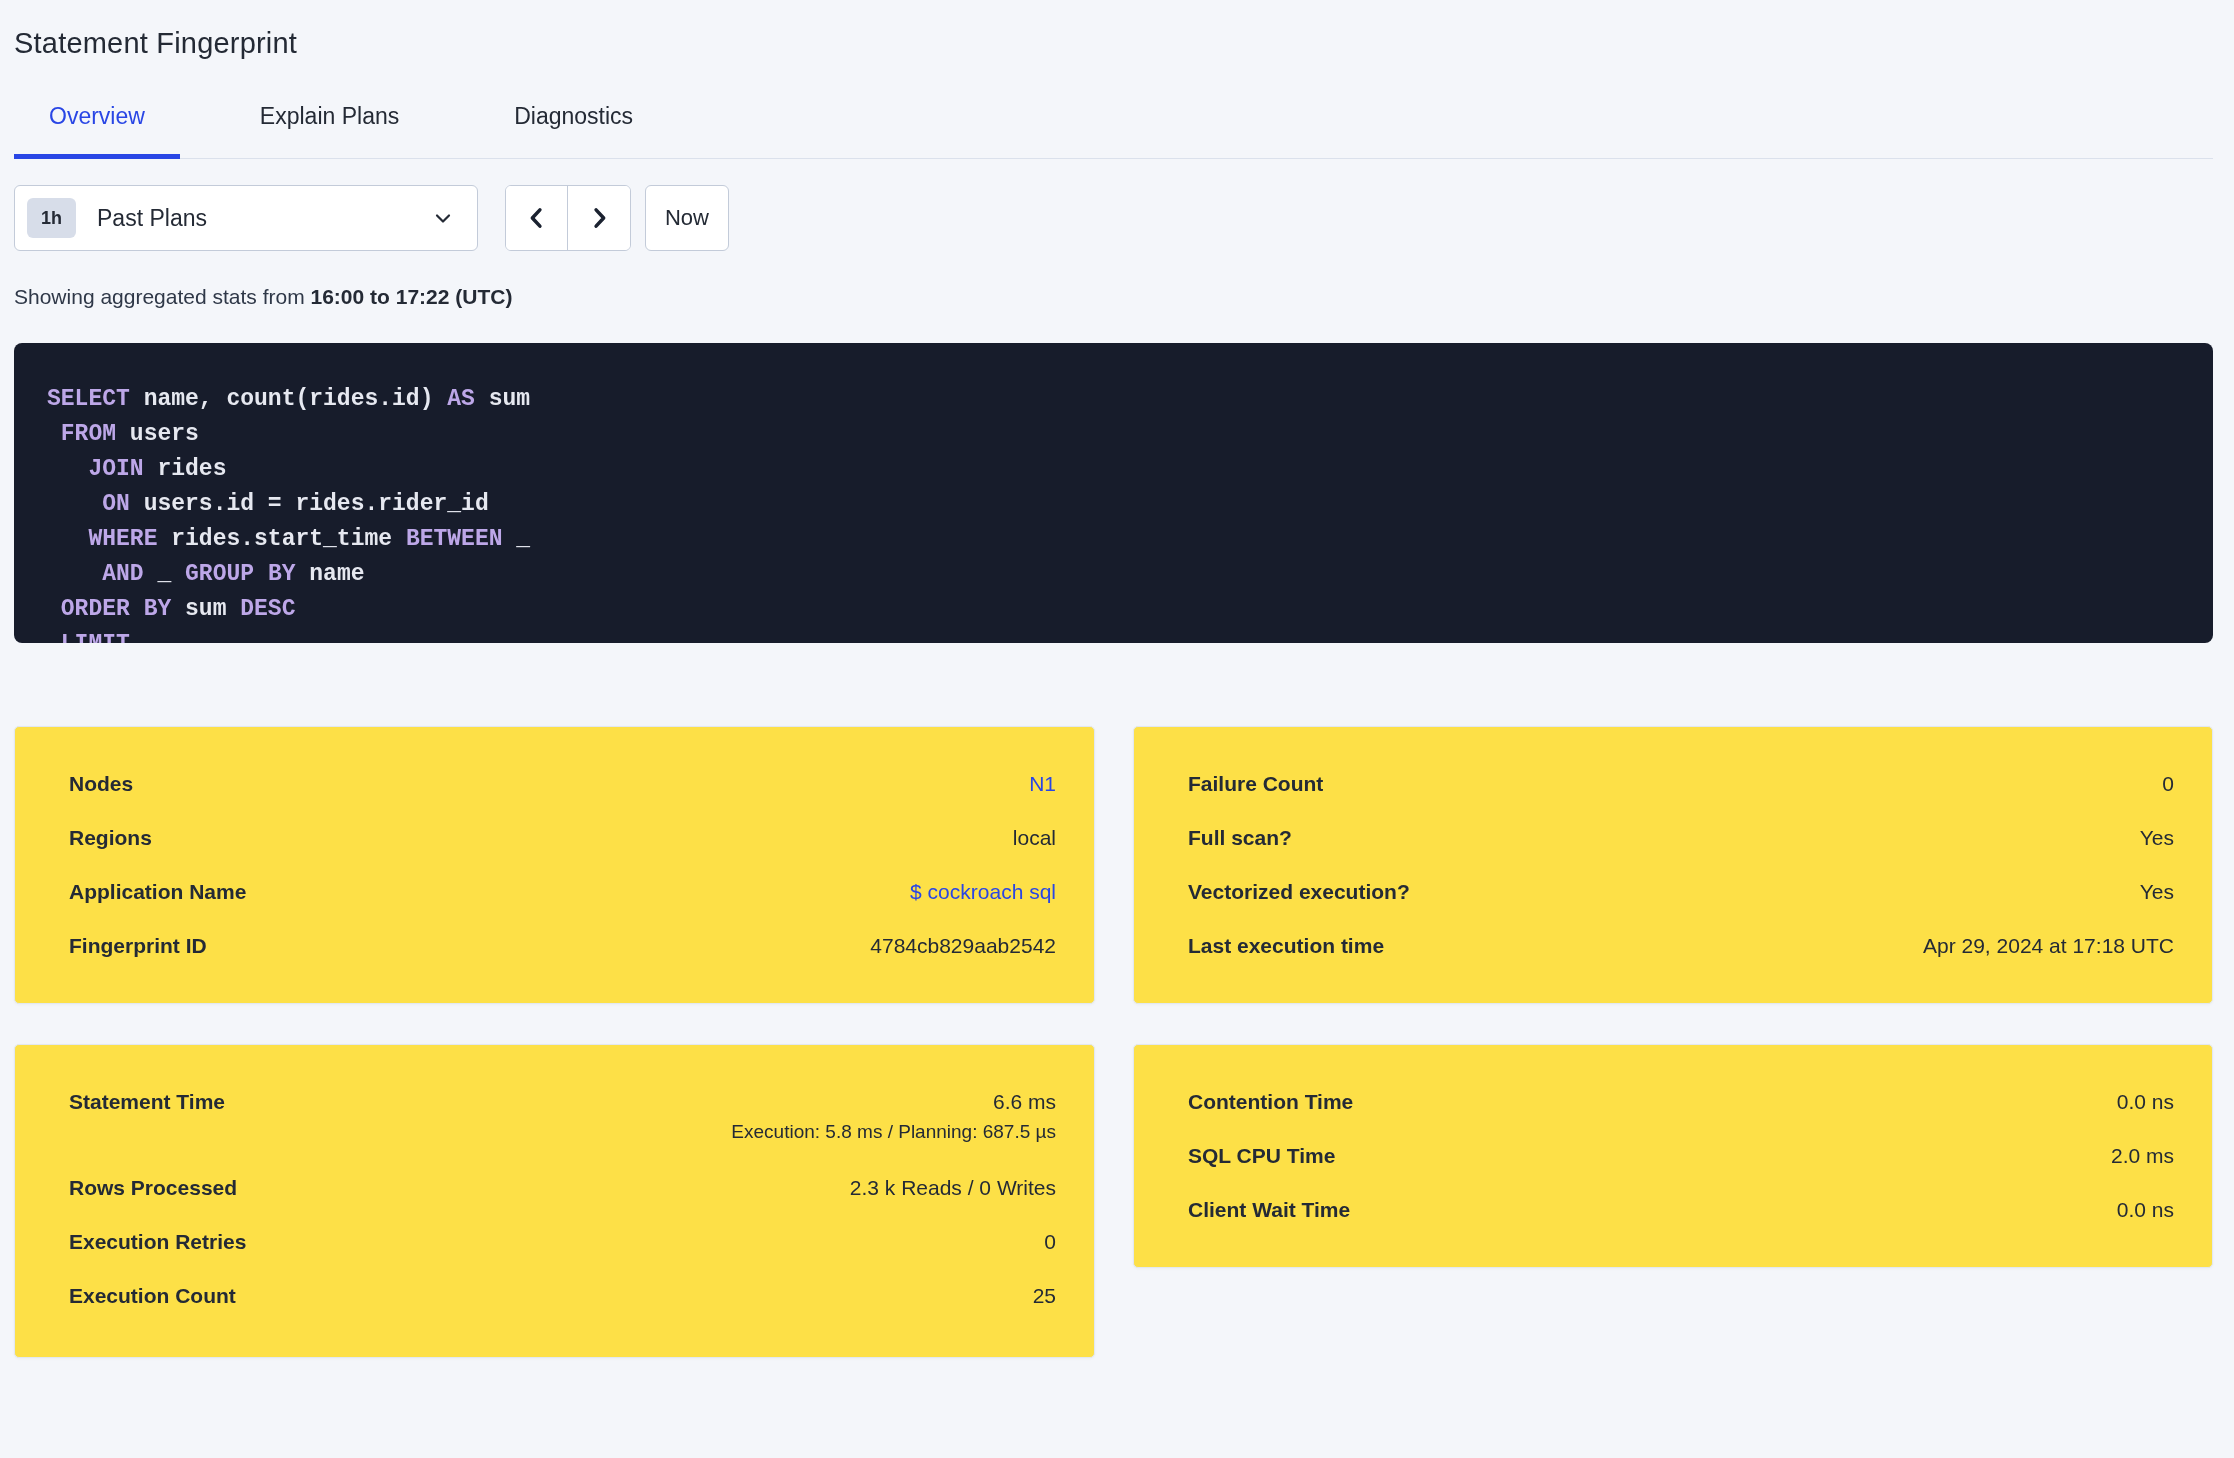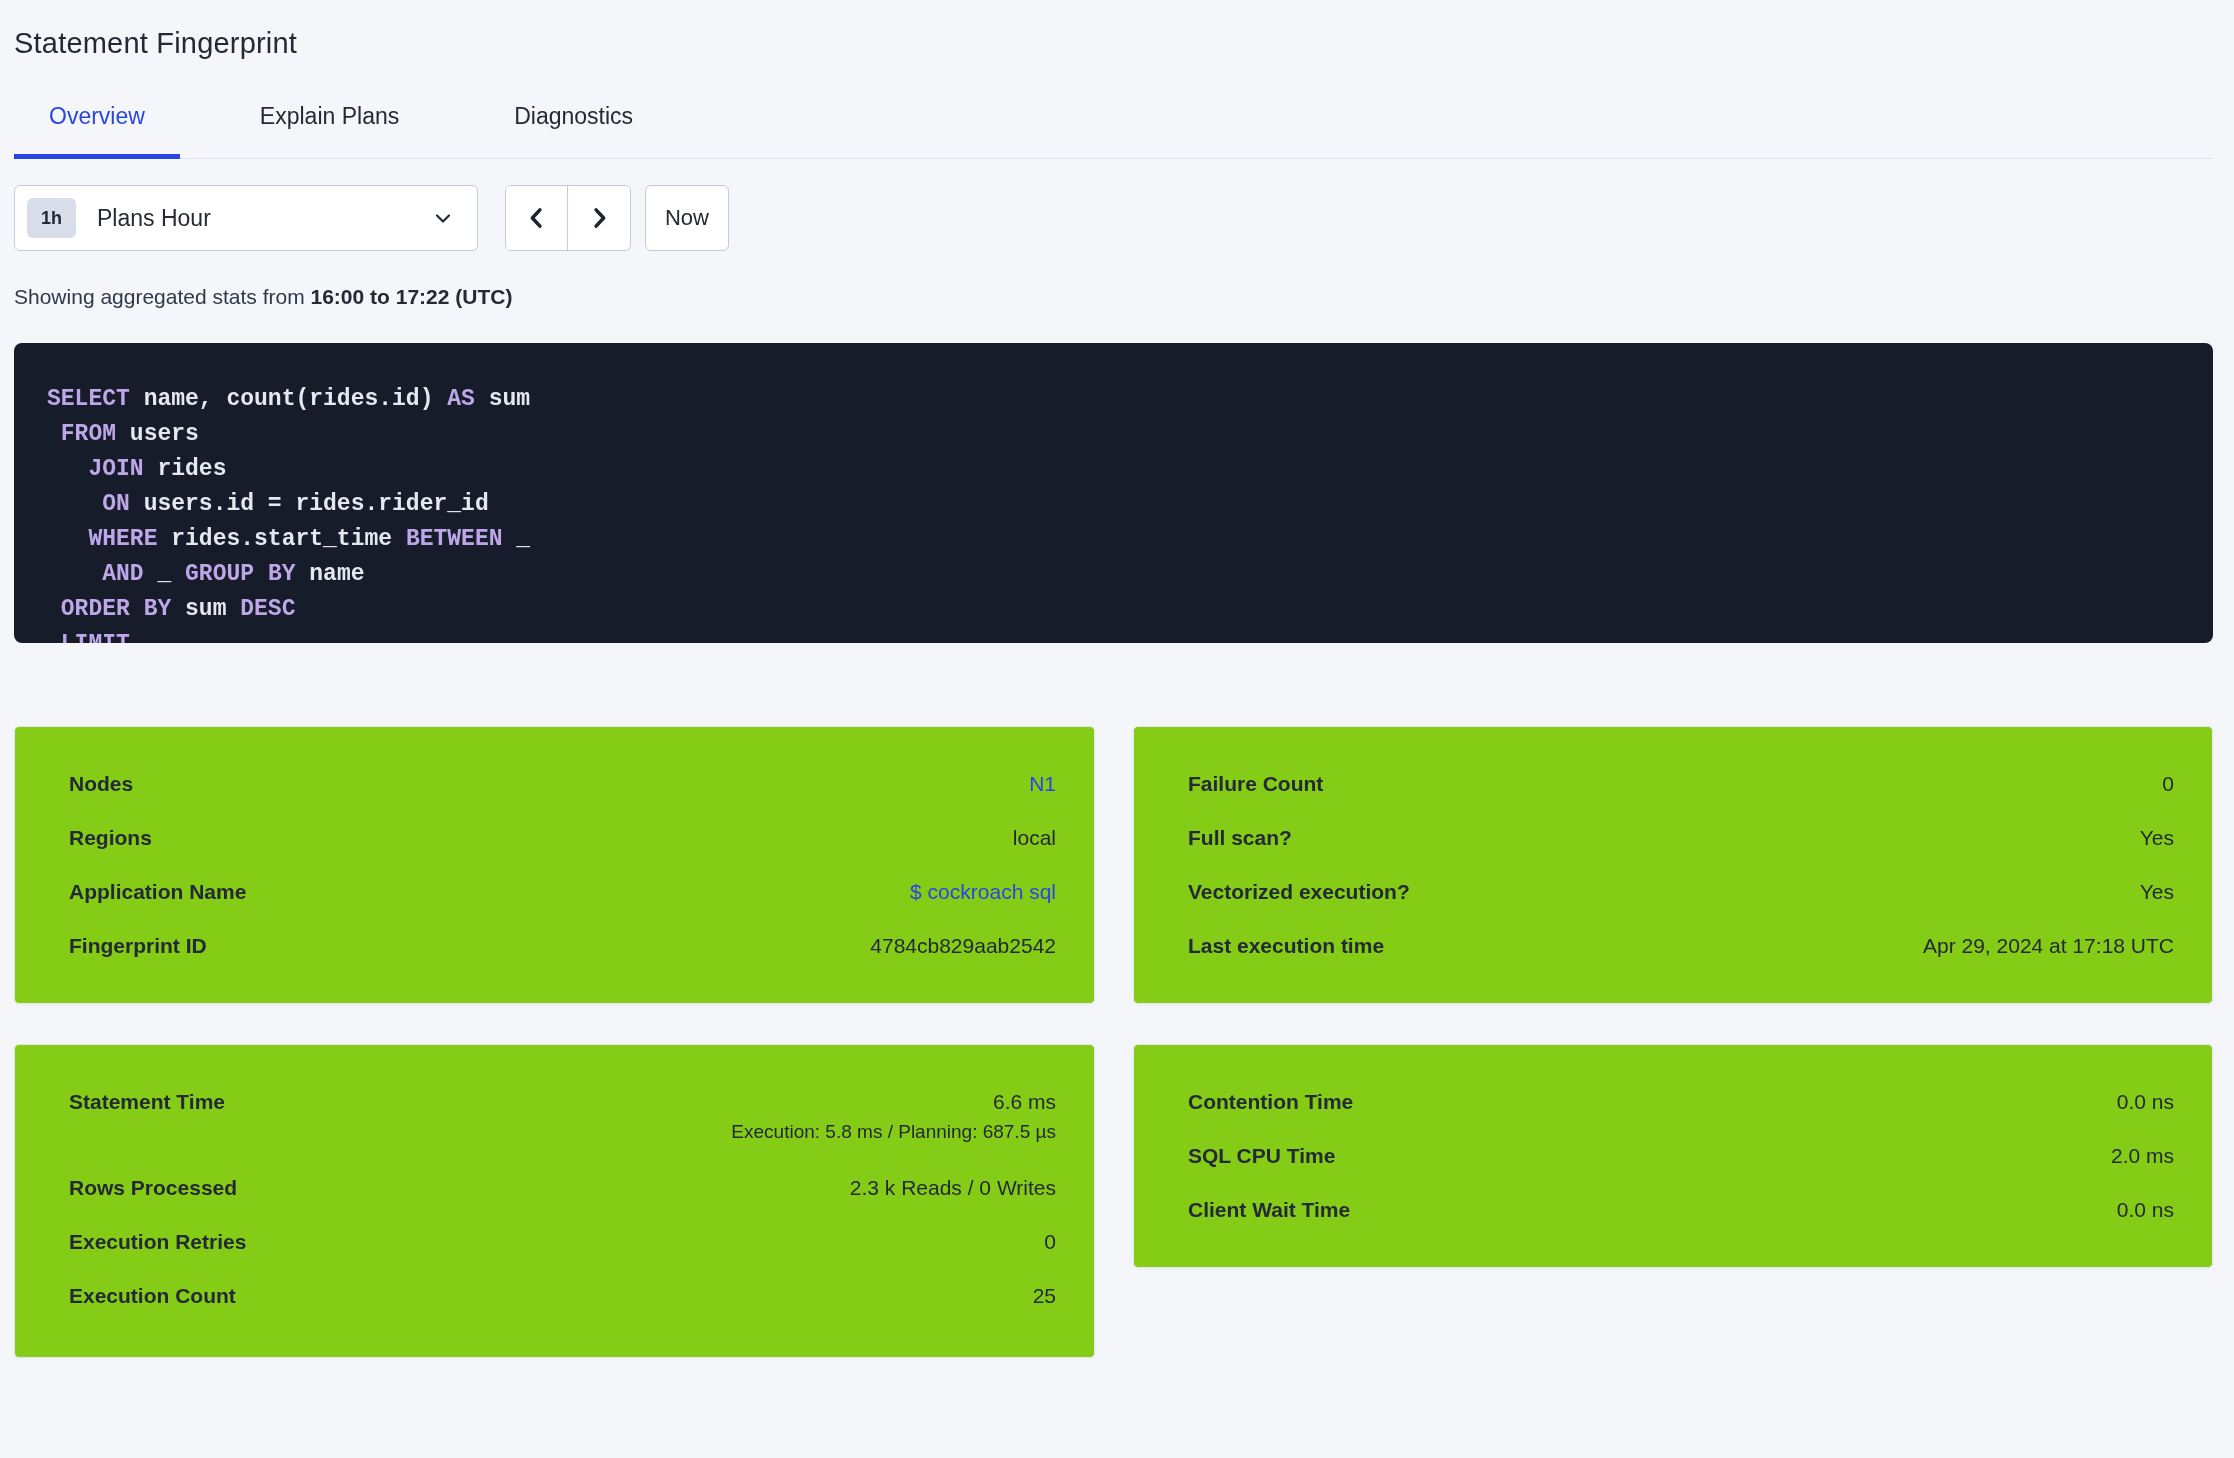--- a/index.html
+++ b/index.html
@@ -91,21 +91,21 @@
 
   
   .cards-grid {
     display: grid;
     grid-template-columns: 1081px 1080px;
     column-gap: 38px;
   }
   .grid-top { margin-top: 83px; }
   .grid-bottom { margin-top: 40px; }
   .card {
-    background: #84cc16;
+    background: #fde047;
     border: 1px solid #e2e8f0;
     border-radius: 5px;
     box-shadow: 0 1px 3px rgba(36, 42, 53, 0.04);
     padding: 30px 38px 30px 54px;
     align-self: start;
   }
   .card.tall-cut { padding-bottom: 34px; }
   .crow {
     display: flex; justify-content: space-between; align-items: flex-start;
     padding: 13px 0;
@@ -124,21 +124,21 @@
 
   <div class="tabs">
     <div class="tab active">Overview</div>
     <div class="tab">Explain Plans</div>
     <div class="tab">Diagnostics</div>
   </div>
 
   <div class="time-row">
     <div class="btnish range-select">
       <span class="range-badge">1h</span>
-      <span class="range-label">Plans Hour</span>
+      <span class="range-label">Past Plans</span>
       <span style="display:flex;">
         <svg width="24" height="24" viewBox="0 0 24 24">
             <polyline points="6,9.5 12,15.5 18,9.5" fill="none" stroke="#242a35" stroke-width="2.2" stroke-linecap="round" stroke-linejoin="round"></polyline>
           </svg>
       </span>
     </div>
     <div class="arrow-group">
       <button class="arrow-btn">
         <span style="display:flex;">
           <svg width="28" height="28" viewBox="0 0 24 24">

